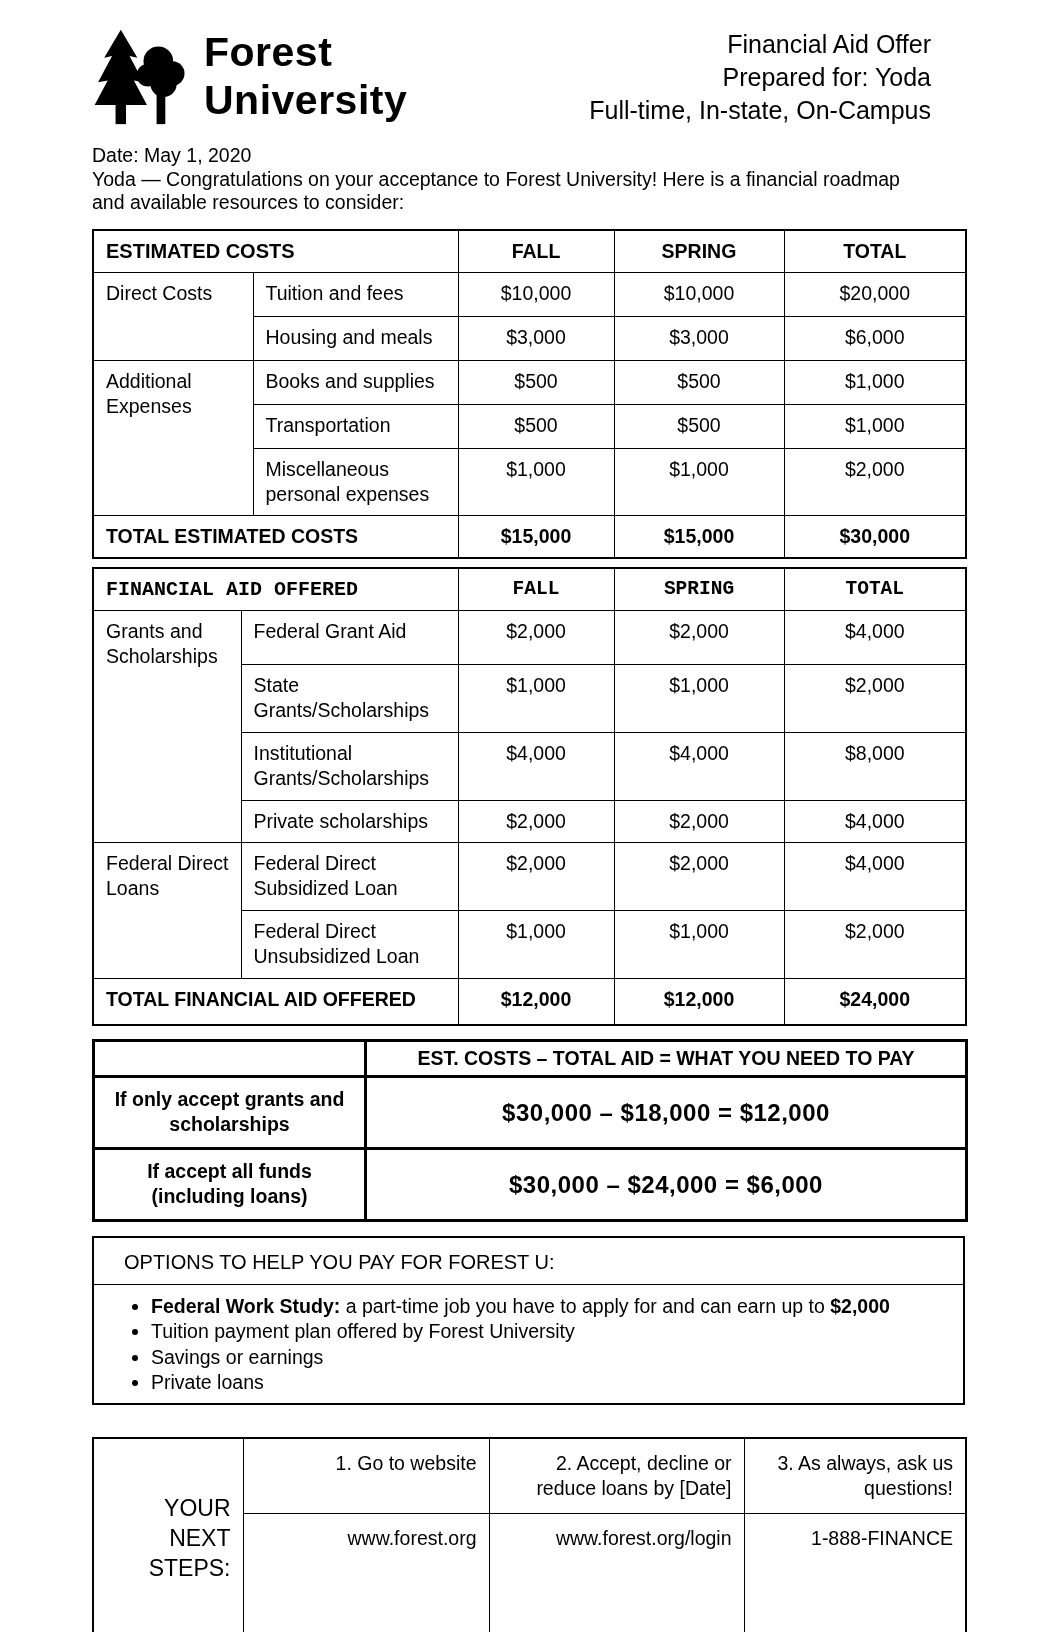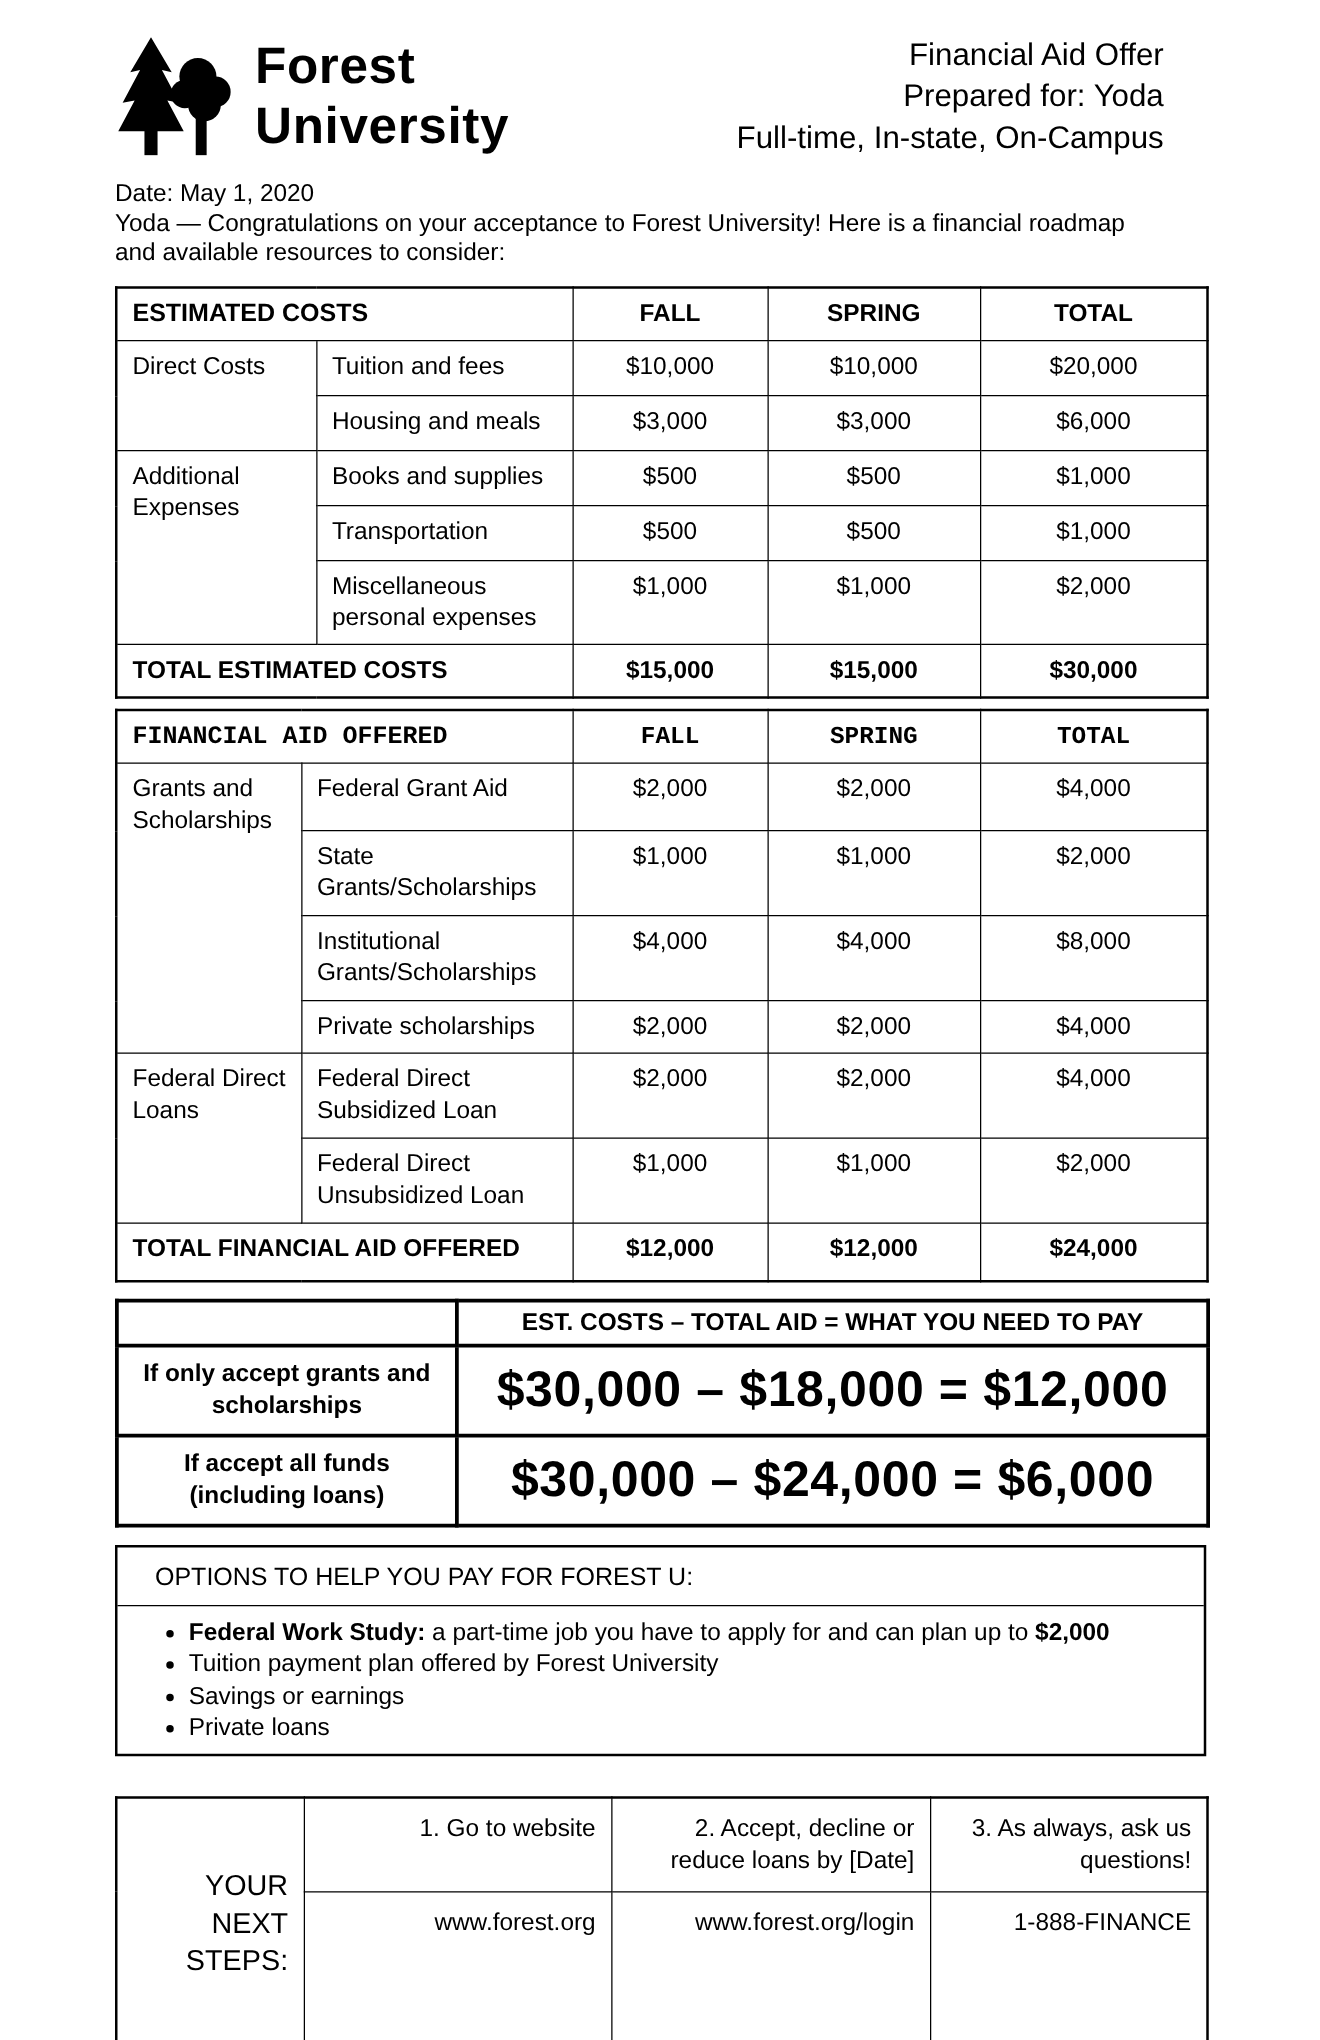--- a/index.html
+++ b/index.html
@@ -33,21 +33,21 @@
   .main-table .head-title { font-size: 20px; }
   .money, .col-head { text-align: center !important; }
   .col-head { font-weight: bold; }
   .total-row td { font-weight: bold; }
 
   
   .calc-table { border: 3px solid #000; margin-top: 13px; }
   .calc-table td { border: 3px solid #000; vertical-align: middle; text-align: center; padding: 4px 10px; }
   .calc-label { font-weight: bold; font-size: 19.5px; line-height: 25px; }
   .calc-head { font-weight: bold; font-size: 19.5px; }
-  .calc-eq { font-weight: bold; font-size: 40px; letter-spacing: 0.5px; }
+  .calc-eq { font-weight: bold; font-size: 24px; letter-spacing: 0.5px; }
 
   
   .options-box { border: 2px solid #000; margin-top: 14px; width: 869px; }
   .options-title { font-weight: normal; font-size: 20px; padding: 13px 10px 10px 30px; border-bottom: 1.5px solid #000; }
   .options-box ul { margin: 9px 0 7px 0; padding-left: 57px; }
   .options-box li { font-size: 19.5px; line-height: 25.5px; }
   .b { font-weight: bold; }
 
   
   .steps-table { border: 2px solid #000; margin-top: 32px; }
@@ -229,21 +229,21 @@
       <tr style="height:72px;">
         <td class="calc-label">If accept all funds (including loans)</td>
         <td class="calc-eq">$30,000 – $24,000 = $6,000</td>
       </tr>
     </tbody>
       </table>
 
     <div class="options-box">
       <div class="options-title">OPTIONS TO HELP YOU PAY FOR FOREST U:</div>
       <ul>
-        <li><span class="b">Federal Work Study:</span><span> a part-time job you have to apply for and can plan up to </span><span class="b">$2,000</span></li>
+        <li><span class="b">Federal Work Study:</span><span> a part-time job you have to apply for and can earn up to </span><span class="b">$2,000</span></li>
         <li>Tuition payment plan offered by Forest University</li>
         <li>Savings or earnings</li>
         <li>Private loans</li>
       </ul>
     </div>
 
     <table class="steps-table">
       <colgroup>
           <col style="width:150px">
           <col style="width:246px">

